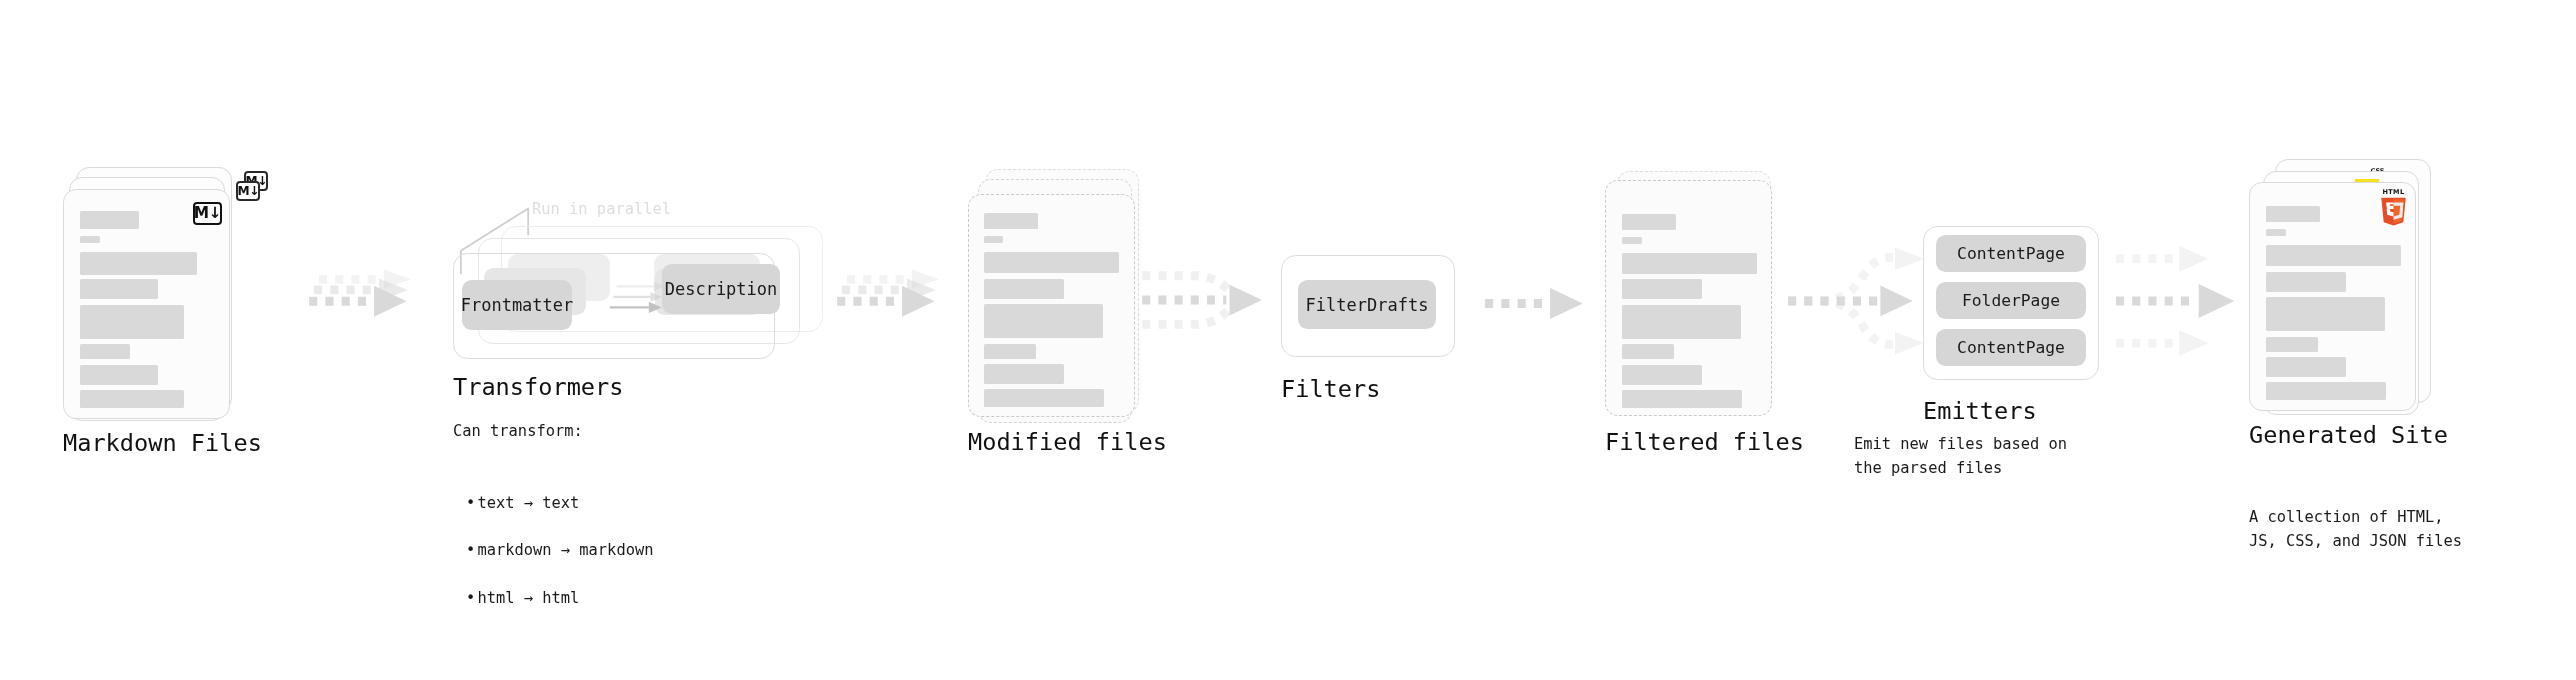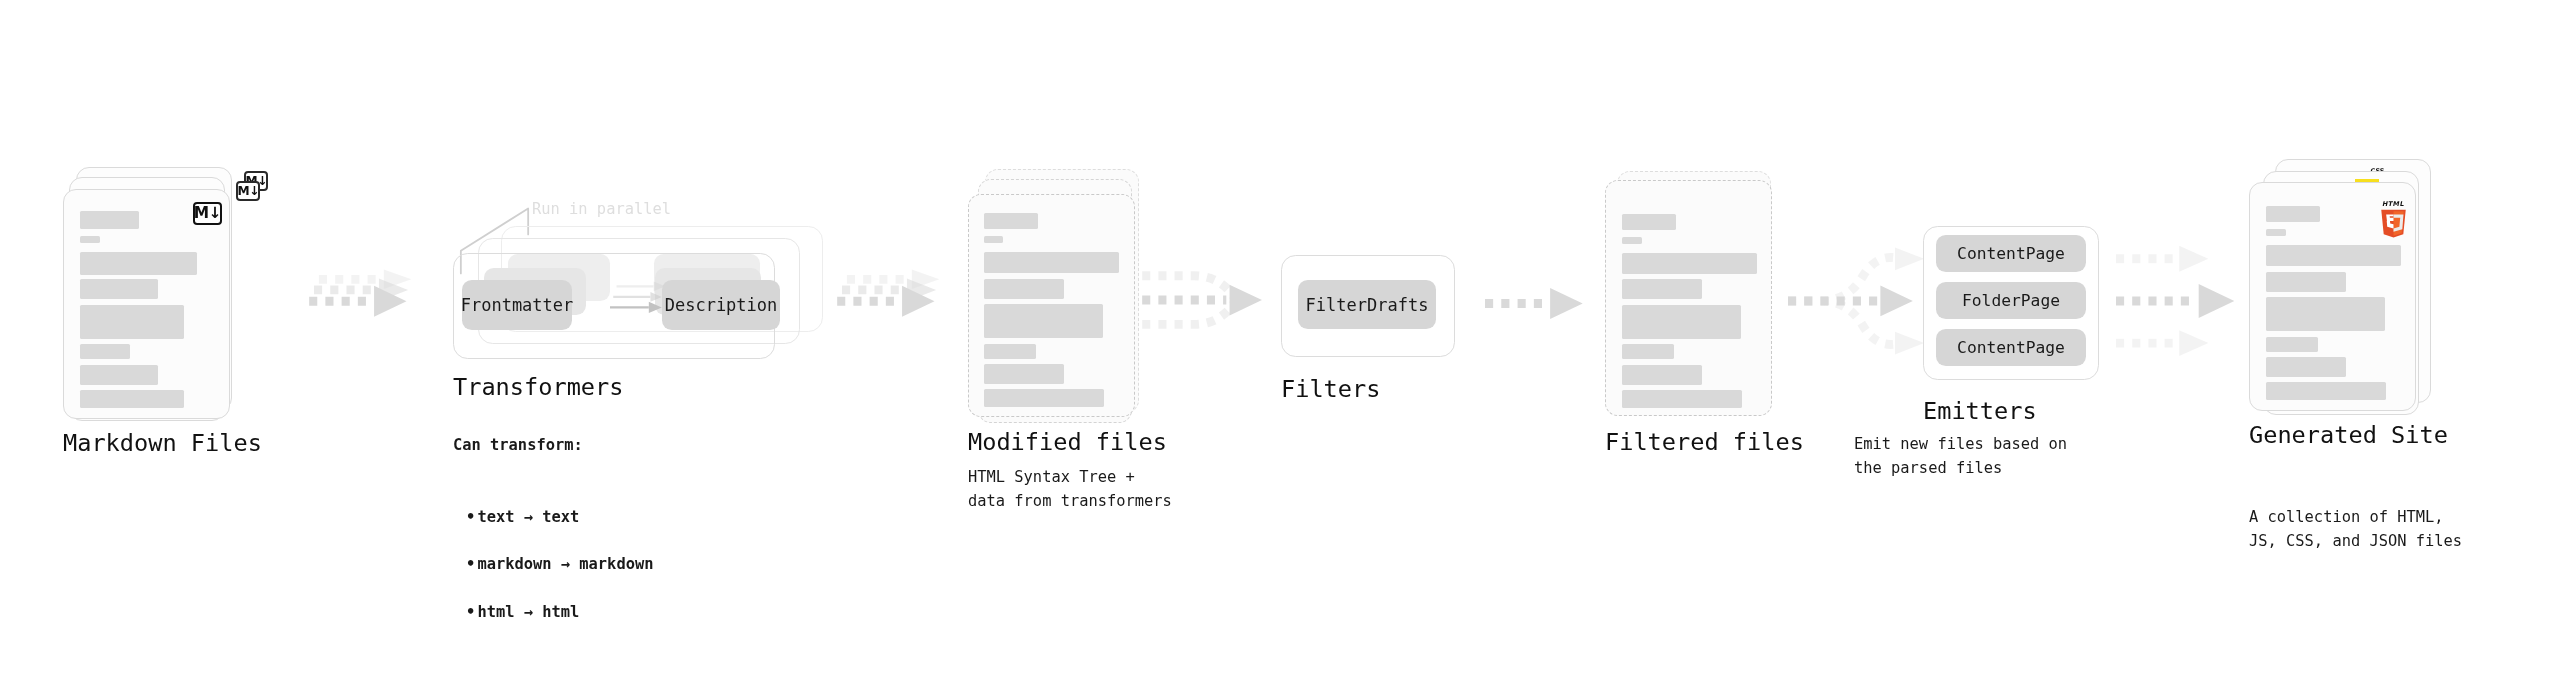--- a/index.html
+++ b/index.html
@@ -205,25 +205,25 @@
           <polygon points="50,27 64,33 50,39" fill="#c9c9c9"></polygon>
         </g>
         <g opacity="1">
           <path d="M0 46 h48" stroke="#c2c2c2" stroke-width="3" fill="none"></path>
           <polygon points="48,39 64,46 48,53" fill="#c2c2c2"></polygon>
         </g>
       </svg>
     </div>
 
     <div class="pill" style="left:462px; top:280px; width:110px; height:50px;">Frontmatter</div>
-    <div class="pill" style="left:662px; top:280px; width:118px; height:50px;">Description</div>
+    <div class="pill" style="left:662px; top:264px; width:118px; height:50px;">Description</div>
   </div>
 
   <div class="title" style="left:453px; top:373px;">Transformers</div>
-  <div class="desc" style="left:453px; top:410px;font-weight:bold;">
+  <div class="desc" style="left:453px; top:396px;">
     <span class="lead">Can transform:</span>
     <ul class="bullets">
       <li>text → text</li>
       <li>markdown → markdown</li>
       <li>html → html</li>
     </ul>
   </div>
 
   <div class="abs-svg" style="left:837px; top:268px;">
     <svg width="122" height="73" viewBox="0 0 150 90">
@@ -250,22 +250,20 @@
       <div class="bar" style="left:14.6px; top:41px; width:19.5px;  height:6.5px;"></div>
       <div class="bar" style="left:14.6px; top:57px; width:135px; height:21px;"></div>
       <div class="bar" style="left:14.6px; top:84px; width:80px; height:19.5px;"></div>
       <div class="bar" style="left:14.6px; top:109px; width:119px; height:34px;"></div>
       <div class="bar" style="left:14.6px; top:149px; width:52px;  height:14.6px;"></div>
       <div class="bar" style="left:14.6px; top:169px; width:80px;  height:19.5px;"></div>
       <div class="bar" style="left:14.6px; top:194px; width:120px; height:18px;"></div>
     </div>
   </div>
   <div class="title" style="left:968px; top:428px;">Modified files</div>
-  <div class="desc" style="left:968px; top:466px;">HTML Syntax Tree +
-data from transformers</div>
 
   <div class="abs-svg" style="left:1142px; top:258px;">
     <svg width="146" height="89" viewBox="0 0 180 110">
       <g opacity="0.45">
         <path d="M0 22 h64 q34 0 52 30" stroke="#dedede" stroke-width="11" stroke-dasharray="10 10" fill="none"></path>
       </g>
       <g opacity="0.45">
         <path d="M0 82 h64 q34 0 52 -30" stroke="#dedede" stroke-width="11" stroke-dasharray="10 10" fill="none"></path>
       </g>
       <g opacity="1">
@@ -360,21 +358,21 @@
       <div class="bar" style="left:16.3px; top:23px; width:54px;  height:16.3px;"></div>
       <div class="bar" style="left:16.3px; top:46px; width:19.5px;  height:6.5px;"></div>
       <div class="bar" style="left:16.3px; top:62px; width:135px; height:21px;"></div>
       <div class="bar" style="left:16.3px; top:89px; width:80px; height:19.5px;"></div>
       <div class="bar" style="left:16.3px; top:114px; width:119px; height:34px;"></div>
       <div class="bar" style="left:16.3px; top:154px; width:52px;  height:14.6px;"></div>
       <div class="bar" style="left:16.3px; top:174px; width:80px;  height:19.5px;"></div>
       <div class="bar" style="left:16.3px; top:199px; width:120px; height:18px;"></div>
     </div>
 
-    <div class="html5-badge" style="left:2378px; top:199px; width:31px; height:36px;font-style:italic;">
+    <div class="html5-badge" style="left:2378px; top:187px; width:31px; height:36px;">
       <svg width="31" height="36" viewBox="0 0 38 44">
         <text x="19" y="9" font-family="DejaVu Sans, sans-serif" font-size="8" font-weight="bold" fill="#111" text-anchor="middle" letter-spacing="0.5">HTML</text>
         <path d="M4 13 l3 30 L19 47 L31 43 L34 13 Z" fill="#e44d26"></path>
         <path d="M19 15 v30 l10 -3 2.6 -27 Z" fill="#f16529"></path>
         <path d="M19 19 h-9 l1 8 h8 v-4 h-4.4 l-.3 -2 H19 Z M19 31 l-4 -1 -.3 -3 h-4 l.6 7 7.7 2 Z" fill="#fff"></path>
         <path d="M19 19 v4 h8.3 l-.3 2 -.8 9 -7.2 2 v4 l10.8 -3 1.4 -18 Z" fill="#ebebeb"></path>
       </svg>
     </div>
   </div>
   <div class="title" style="left:2249px; top:421px;">Generated Site</div>

